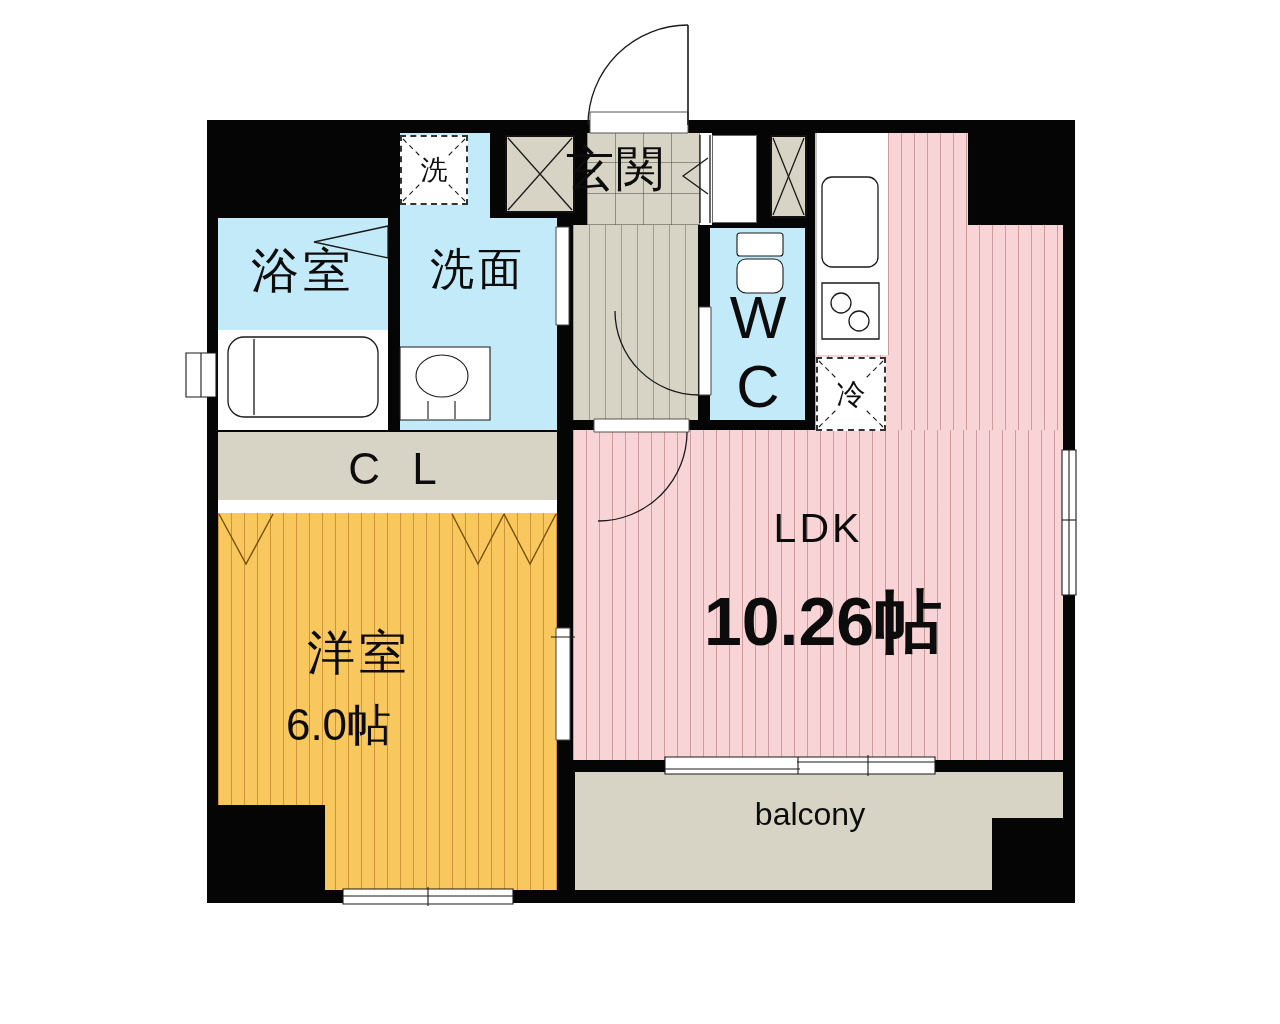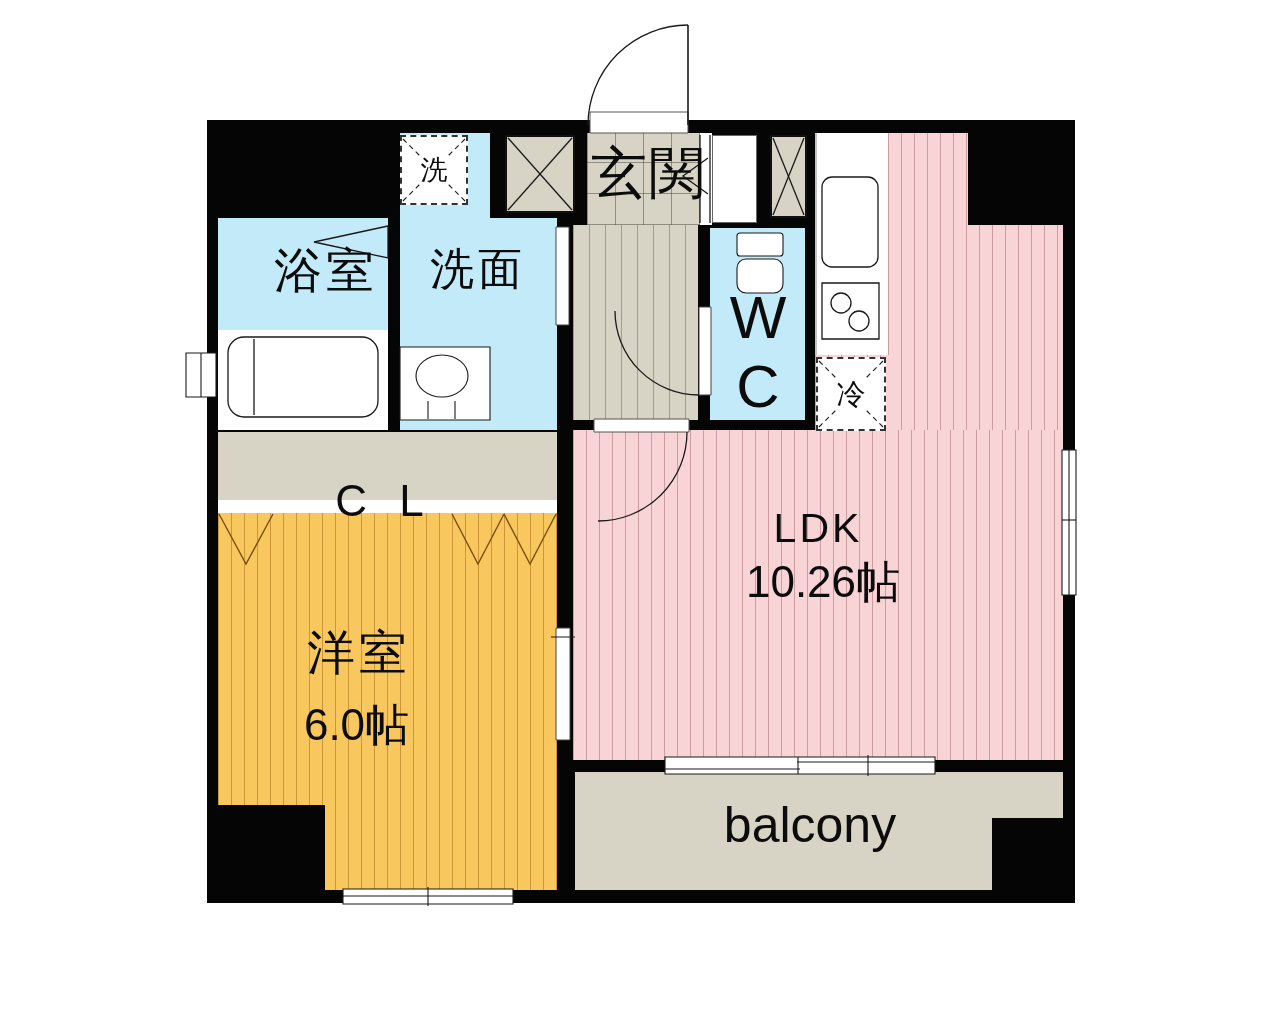--- a/index.html
+++ b/index.html
@@ -183,24 +183,24 @@
       <line x1="798" y1="757" x2="798" y2="774"></line>
       <line x1="868" y1="755" x2="868" y2="776"></line>
     </g>
     <g stroke-width="1.1">
       <rect x="343" y="889" width="170" height="15" fill="#fff"></rect>
       <line x1="343" y1="896" x2="513" y2="896"></line>
       <line x1="428" y1="887" x2="428" y2="906"></line>
     </g>
   </svg>
 
-  <div class="lbl" style="left:218px;top:244px;width:170px;font-size:48px;letter-spacing:4px;margin-left:23px;">浴室</div>
+  <div class="lbl" style="left:218px;top:244px;width:170px;font-size:48px;letter-spacing:4px;">浴室</div>
   <div class="lbl" style="left:398px;top:244px;width:160px;font-size:44px;letter-spacing:4px;">洗面</div>
-  <div class="lbl" style="left:590px;top:142px;width:118px;font-size:56px;letter-spacing:2px;">玄関</div>
+  <div class="lbl" style="left:557px;top:142px;width:118px;font-size:48px;letter-spacing:2px;">玄関</div>
   <div class="lbl" style="left:713px;top:283px;width:90px;font-size:60px;white-space:normal;word-break:break-all;line-height:1.15;">WC</div>
   <div class="lbl" style="left:623px;top:506px;width:390px;font-size:41px;letter-spacing:3px;">LDK</div>
-  <div class="lbl" style="left:623px;top:557px;width:400px;font-size:44px;">10.26帖</div>
-  <div class="lbl" style="left:215px;top:444px;width:339px;font-size:44px;letter-spacing:10px;margin-top:32px;">C L</div>
+  <div class="lbl" style="left:623px;top:583px;width:400px;font-size:68px;font-weight:bold;">10.26帖</div>
+  <div class="lbl" style="left:228px;top:444px;width:339px;font-size:44px;letter-spacing:10px;">C L</div>
   <div class="lbl" style="left:218px;top:626px;width:282px;font-size:48px;letter-spacing:4px;">洋室</div>
-  <div class="lbl" style="left:218px;top:700px;width:277px;font-size:44px;">6.0帖</div>
-  <div class="lbl" style="left:575px;top:797px;width:470px;font-size:50px;">balcony</div>
+  <div class="lbl" style="left:200px;top:700px;width:277px;font-size:44px;">6.0帖</div>
+  <div class="lbl" style="left:575px;top:797px;width:470px;font-size:32px;">balcony</div>
 
 </div>
 
 </body></html>

